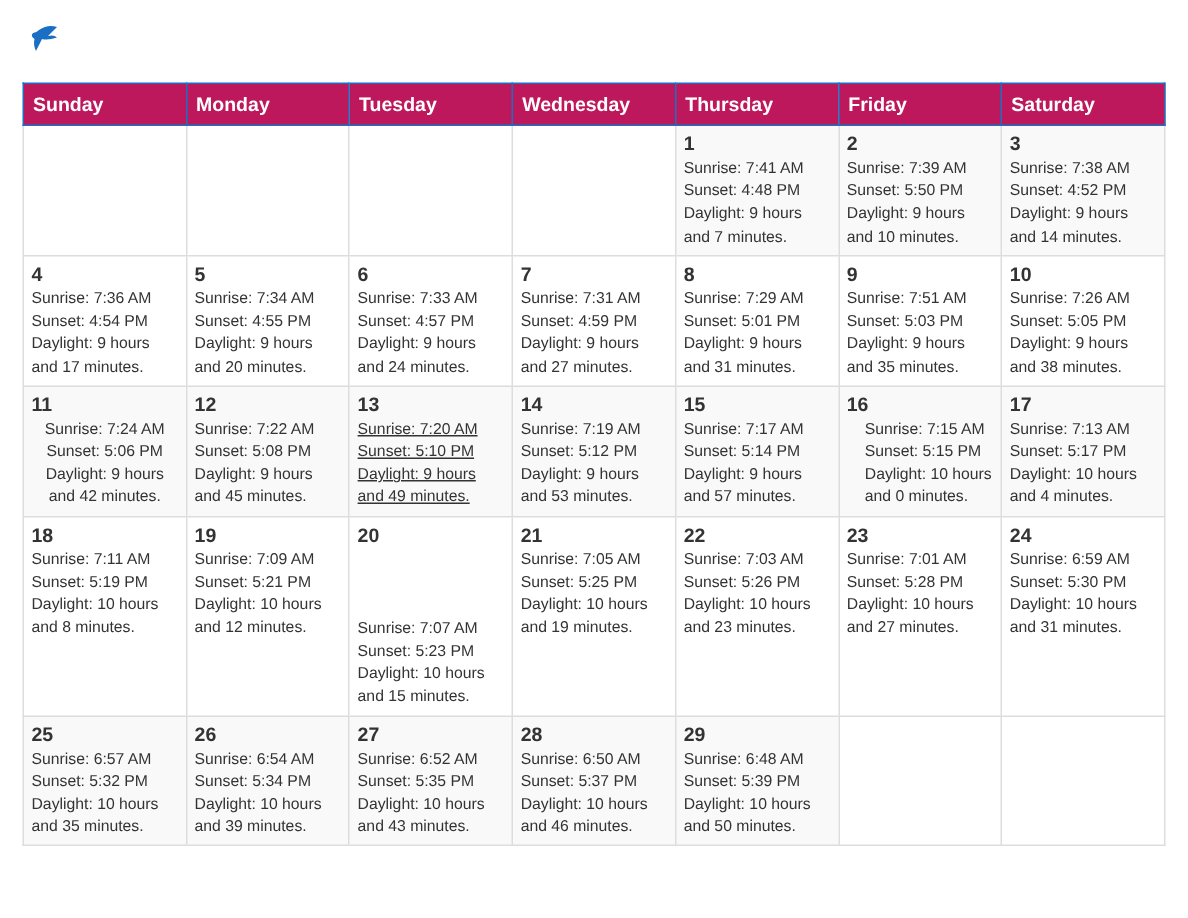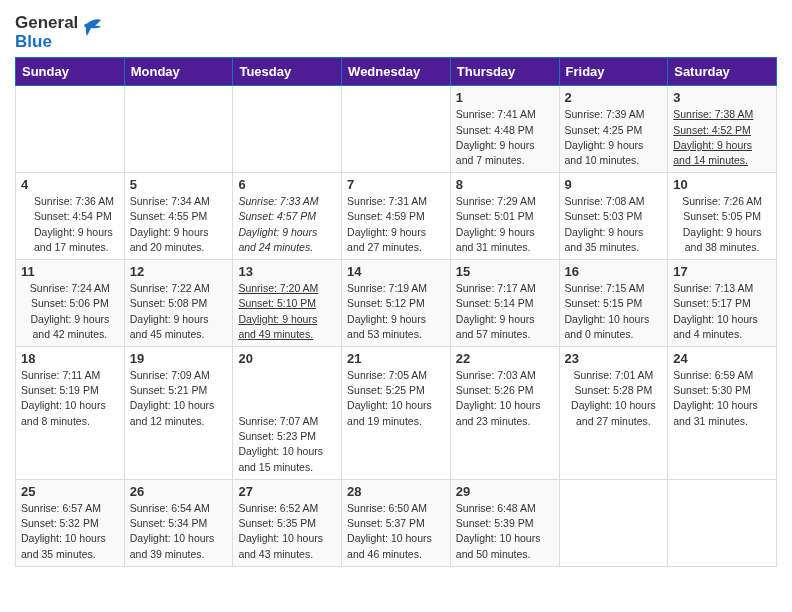--- a/index.html
+++ b/index.html
@@ -33,21 +33,21 @@
     .subtitle {
       font-size: 16px;
       color: #555;
     }
     .calendar {
       width: 100%;
       border-collapse: collapse;
       border: 1px solid #ccc;
     }
     .calendar th {
-      background-color: #4c1d95;
+      background-color: #be185d;
       color: #fff;
       text-align: left;
       padding: 6px 6px;
       font-size: 13px;
       border: 1px solid #1a6fc4;
     }
     .calendar td {
       vertical-align: top;
       padding: 4px 5px;
       border: 1px solid #ddd;
@@ -77,24 +77,20 @@
     .empty-cell {
       background: #fff !important;
     }
   </style>
 </head>
 <body>
 
 <div class="header-section">
   <div class="logo">
   <div style="display:flex;align-items:center;gap:0px;">
-    <div style="display:flex;flex-direction:column;line-height:1.1;">
-      <span style="font-size:17px;font-weight:bold;color:#333;">General</span>
-      <span style="font-size:17px;font-weight:bold;color:#1a6fc4;">Blue</span>
-    </div>
     <div style="margin-left:3px;">
       <svg width="22" height="30" viewBox="0 0 22 30">
         <path d="M8,6 Q14,2 20,4 Q16,8 14,10 Q18,9 20,11 Q14,13 10,12 Q8,16 6,20 Q4,16 5,12 Q2,10 4,8 Q6,8 8,6Z" fill="#1a6fc4"></path>
       </svg>
     </div>
   </div>
 </div>
   <div class="title-block">
     <div class="main-title"></div>
     <div class="subtitle"></div>
@@ -122,78 +118,78 @@
         <td>
           <span class="day-number">1</span>
           <div class="day-info" style="white-space: pre-line;">Sunrise: 7:41 AM
 Sunset: 4:48 PM
 Daylight: 9 hours
 and 7 minutes.</div>
         </td>
         <td>
           <span class="day-number">2</span>
           <div class="day-info" style="white-space: pre-line;">Sunrise: 7:39 AM
-Sunset: 4:25 PM
+Sunset: 5:50 PM
 Daylight: 9 hours
 and 10 minutes.</div>
         </td>
         <td>
           <span class="day-number">3</span>
-          <div class="day-info" style="white-space: pre-line; text-decoration: underline;">Sunrise: 7:38 AM
+          <div class="day-info" style="white-space: pre-line;">Sunrise: 7:38 AM
 Sunset: 4:52 PM
 Daylight: 9 hours
 and 14 minutes.</div>
         </td>
       </tr>
       <tr>
         <td>
           <span class="day-number">4</span>
-          <div class="day-info" style="white-space: pre-line; margin-left: 13px;">Sunrise: 7:36 AM
+          <div class="day-info" style="white-space: pre-line;">Sunrise: 7:36 AM
 Sunset: 4:54 PM
 Daylight: 9 hours
 and 17 minutes.</div>
         </td>
         <td>
           <span class="day-number">5</span>
           <div class="day-info" style="white-space: pre-line;">Sunrise: 7:34 AM
 Sunset: 4:55 PM
 Daylight: 9 hours
 and 20 minutes.</div>
         </td>
         <td>
           <span class="day-number">6</span>
-          <div class="day-info" style="white-space: pre-line; font-style: italic;">Sunrise: 7:33 AM
+          <div class="day-info" style="white-space: pre-line;">Sunrise: 7:33 AM
 Sunset: 4:57 PM
 Daylight: 9 hours
 and 24 minutes.</div>
         </td>
         <td>
           <span class="day-number">7</span>
           <div class="day-info" style="white-space: pre-line;">Sunrise: 7:31 AM
 Sunset: 4:59 PM
 Daylight: 9 hours
 and 27 minutes.</div>
         </td>
         <td>
           <span class="day-number">8</span>
           <div class="day-info" style="white-space: pre-line;">Sunrise: 7:29 AM
 Sunset: 5:01 PM
 Daylight: 9 hours
 and 31 minutes.</div>
         </td>
         <td>
           <span class="day-number">9</span>
-          <div class="day-info" style="white-space: pre-line;">Sunrise: 7:08 AM
+          <div class="day-info" style="white-space: pre-line;">Sunrise: 7:51 AM
 Sunset: 5:03 PM
 Daylight: 9 hours
 and 35 minutes.</div>
         </td>
         <td>
           <span class="day-number">10</span>
-          <div class="day-info" style="white-space: pre-line; text-align: center;">Sunrise: 7:26 AM
+          <div class="day-info" style="white-space: pre-line;">Sunrise: 7:26 AM
 Sunset: 5:05 PM
 Daylight: 9 hours
 and 38 minutes.</div>
         </td>
       </tr>
       <tr>
         <td>
           <span class="day-number">11</span>
           <div class="day-info" style="white-space: pre-line; text-align: center;">Sunrise: 7:24 AM
 Sunset: 5:06 PM
@@ -223,21 +219,21 @@
         </td>
         <td>
           <span class="day-number">15</span>
           <div class="day-info" style="white-space: pre-line;">Sunrise: 7:17 AM
 Sunset: 5:14 PM
 Daylight: 9 hours
 and 57 minutes.</div>
         </td>
         <td>
           <span class="day-number">16</span>
-          <div class="day-info" style="white-space: pre-line;">Sunrise: 7:15 AM
+          <div class="day-info" style="white-space: pre-line; margin-left: 12px;">Sunrise: 7:15 AM
 Sunset: 5:15 PM
 Daylight: 10 hours
 and 0 minutes.</div>
         </td>
         <td>
           <span class="day-number">17</span>
           <div class="day-info" style="white-space: pre-line;">Sunrise: 7:13 AM
 Sunset: 5:17 PM
 Daylight: 10 hours
 and 4 minutes.</div>
@@ -274,21 +270,21 @@
         </td>
         <td>
           <span class="day-number">22</span>
           <div class="day-info" style="white-space: pre-line;">Sunrise: 7:03 AM
 Sunset: 5:26 PM
 Daylight: 10 hours
 and 23 minutes.</div>
         </td>
         <td>
           <span class="day-number">23</span>
-          <div class="day-info" style="white-space: pre-line; text-align: center;">Sunrise: 7:01 AM
+          <div class="day-info" style="white-space: pre-line;">Sunrise: 7:01 AM
 Sunset: 5:28 PM
 Daylight: 10 hours
 and 27 minutes.</div>
         </td>
         <td>
           <span class="day-number">24</span>
           <div class="day-info" style="white-space: pre-line;">Sunrise: 6:59 AM
 Sunset: 5:30 PM
 Daylight: 10 hours
 and 31 minutes.</div>

